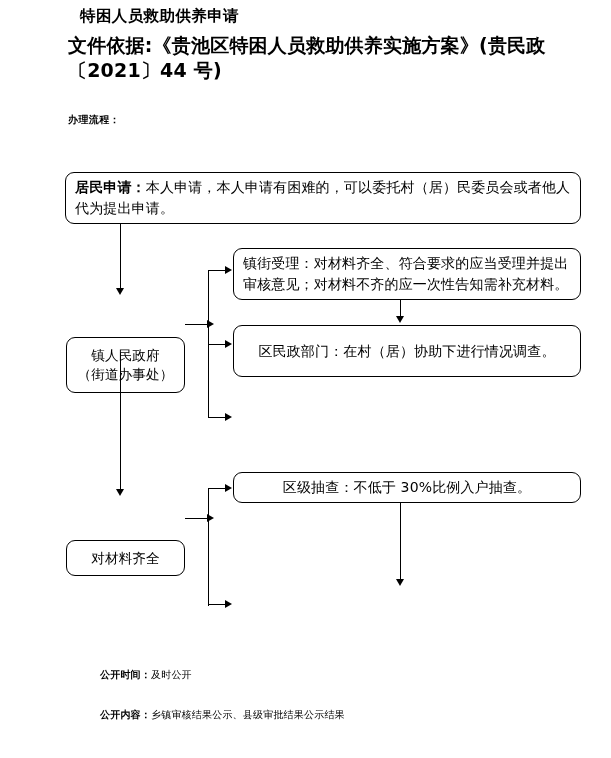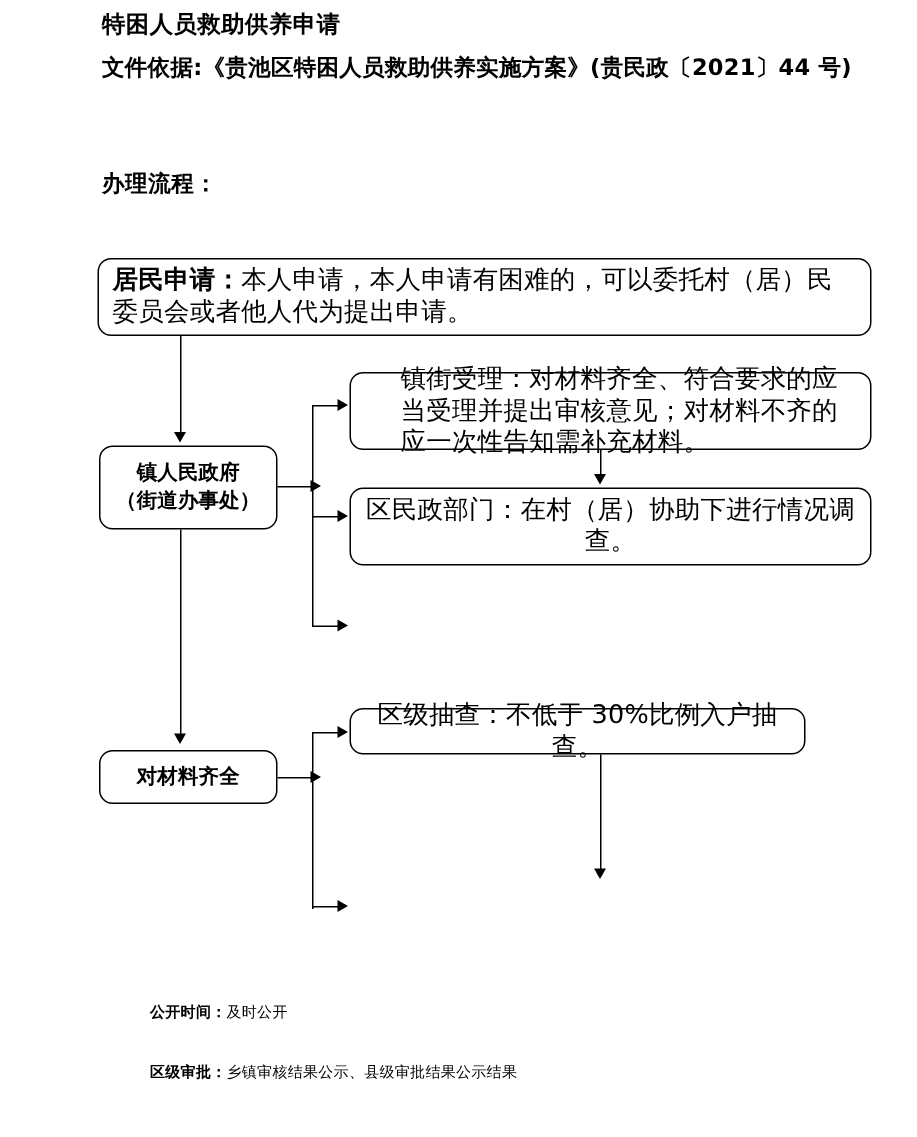--- a/index.html
+++ b/index.html
@@ -12,51 +12,53 @@
     position:relative;
   }
   #page{position:relative;width:611px;height:758px;}
 
   
   .hdr{position:absolute;left:68px;}
   .hdr-title{
     top:6px;
     font-size:15.5px;font-weight:bold;letter-spacing:.4px;
     white-space:nowrap;
+    margin-left:12px;
   }
   .hdr-basis{
     top:33px;width:510px;
-    font-size:15px;font-weight:bold;line-height:25px;
+    font-size:19px;font-weight:bold;line-height:25px;
     letter-spacing:.2px;
   }
   .hdr-flow{
     top:113px;
-    font-size:15px;font-weight:bold;letter-spacing:.4px;
+    font-size:10px;font-weight:bold;letter-spacing:.4px;
   }
 
   
   .box{
     position:absolute;
     box-sizing:border-box;
     border:1.3px solid #000;
     border-radius:9px;
     background:#fff;
     display:flex;
     align-items:center;
-    font-size:17px;
+    font-size:14px;
     line-height:21px;
     letter-spacing:.15px;
   }
   .box.center{justify-content:center;text-align:center;}
   .box.left{justify-content:flex-start;text-align:left;}
   .box .pad{padding:0 9px;width:100%;}
   .bold{font-weight:bold;}
   .node{
-    font-weight:bold;font-size:13.6px;line-height:19px;
+    font-weight:normal;font-size:13.6px;line-height:19px;
     border-width:1.5px;
+    margin-top:40px;
   }
 
   
   .ln{position:absolute;background:#000;}
   .vl{width:1.4px;}
   .hl{height:1.4px;}
   .arw{position:absolute;width:0;height:0;}
   .arw-d{border-left:4.6px solid transparent;border-right:4.6px solid transparent;border-top:7.5px solid #000;}
   .arw-r{border-top:4.6px solid transparent;border-bottom:4.6px solid transparent;border-left:7.5px solid #000;}
 
@@ -100,21 +102,21 @@
 
   <div class="ln hl" style="left:208px;top:270px;width:20px;"></div>
   <div class="arw arw-r" style="left:225px;top:266px;"></div>
 
   <div class="ln hl" style="left:208px;top:344px;width:20px;"></div>
   <div class="arw arw-r" style="left:225px;top:340px;"></div>
 
   <div class="ln hl" style="left:208px;top:417px;width:20px;"></div>
   <div class="arw arw-r" style="left:225px;top:413px;"></div>
 
-  <div class="box left" style="left:233px;top:248px;width:348px;height:52px;padding-left:24px;">
+  <div class="box left" style="left:233px;top:248px;width:348px;height:52px;">
     <div class="pad">镇街受理：对材料齐全、符合要求的应当受理并提出审核意见；对材料不齐的应一次性告知需补充材料。</div>
   </div>
 
   <div class="ln vl" style="left:400px;top:300px;height:18px;"></div>
   <div class="arw arw-d" style="left:396px;top:316px;"></div>
 
   <div class="box center" style="left:233px;top:325px;width:348px;height:52px;">
     <div class="pad">
       <div>区民政部门：在村（居）协助下进行情况调查。</div>
     </div>
@@ -132,29 +134,29 @@
   <div class="arw arw-r" style="left:207px;top:514px;"></div>
 
   <div class="ln vl" style="left:208px;top:488px;height:118px;"></div>
 
   <div class="ln hl" style="left:208px;top:488px;width:20px;"></div>
   <div class="arw arw-r" style="left:225px;top:484px;"></div>
 
   <div class="ln hl" style="left:208px;top:604px;width:20px;"></div>
   <div class="arw arw-r" style="left:225px;top:600px;"></div>
 
-  <div class="box center" style="left:233px;top:472px;width:304px;height:31px;">
+  <div class="box center" style="left:233px;top:472px;width:348px;height:31px;">
     <div class="pad">区级抽查：不低于 30%比例入户抽查。</div>
   </div>
 
   <div class="ln vl" style="left:400px;top:503px;height:78px;"></div>
   <div class="arw arw-d" style="left:396px;top:579px;"></div>
 
 
   <div class="ft ft-1">
     <span class="lb">公开时间：</span><span>及时公开</span>
   </div>
 
   <div class="ft ft-2">
-    <span class="lb">区级审批：</span><span>乡镇审核结果公示、县级审批结果公示结果</span>
+    <span class="lb">公开内容：</span><span>乡镇审核结果公示、县级审批结果公示结果</span>
   </div>
 
 </div>
 
 </body></html>

